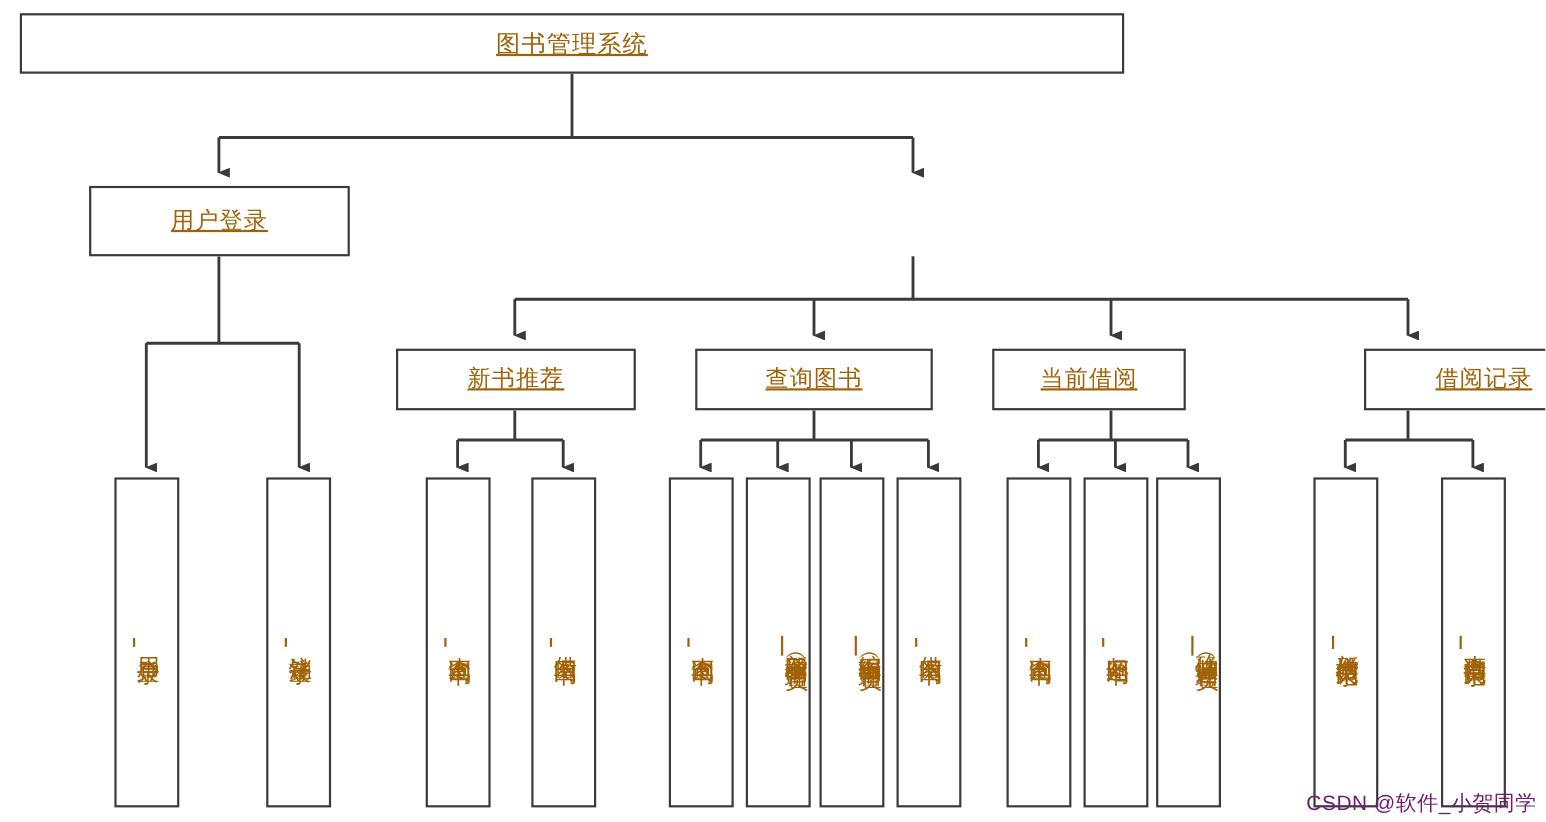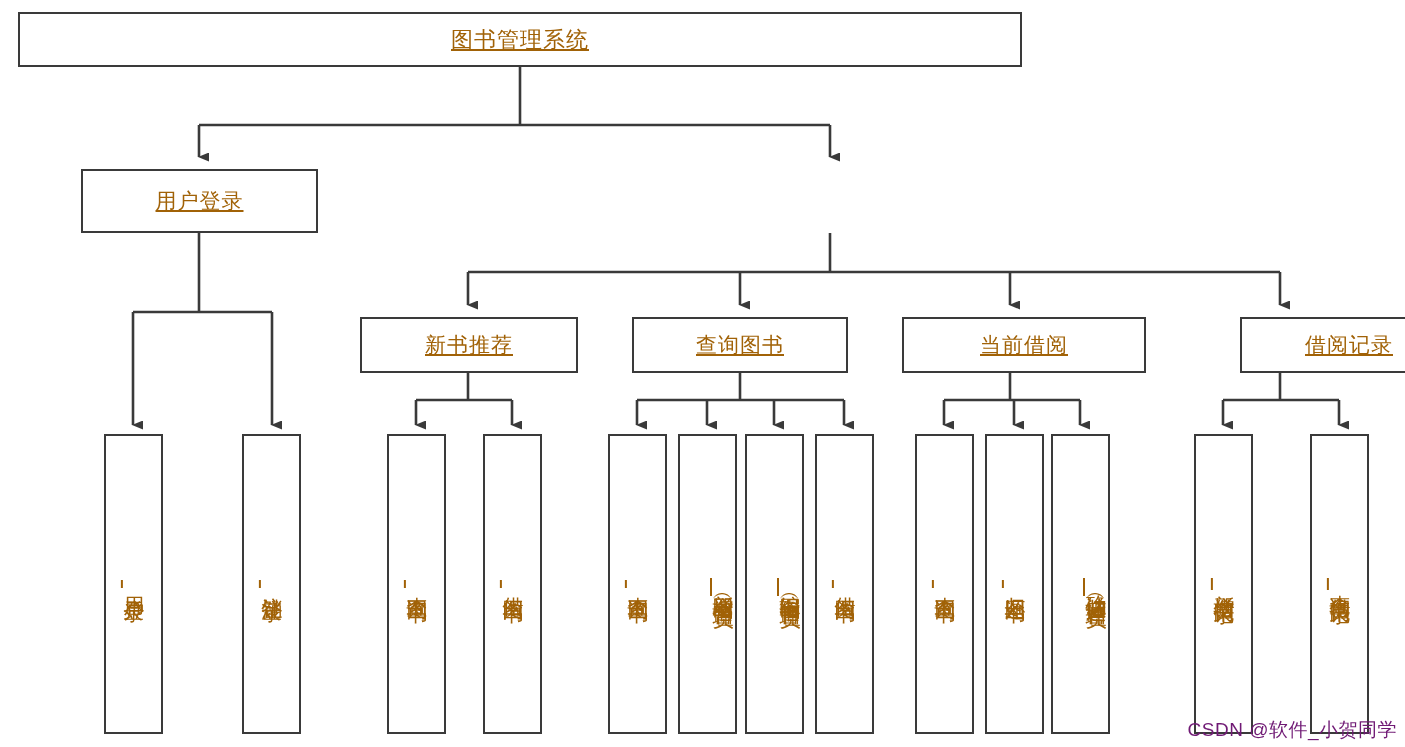--- a/index.html
+++ b/index.html
@@ -134,21 +134,21 @@
   <div class="node h" style="left:81px; top:169px; width:237px; height:64px;">
     <span class="lbl">用户登录</span>
   </div>
 
   <div class="node h" style="left:360px; top:317px; width:218px; height:56px;">
     <span class="lbl">新书推荐</span>
   </div>
   <div class="node h" style="left:632px; top:317px; width:216px; height:56px;">
     <span class="lbl">查询图书</span>
   </div>
-  <div class="node h" style="left:902px; top:317px; width:244px; height:56px;">
+  <div class="node h" style="left:902px; top:317px; width:176px; height:56px;">
     <span class="lbl">当前借阅</span>
   </div>
   <div class="node h" style="left:1240px; top:317px; width:218px; height:56px;">
     <span class="lbl">借阅记录</span>
   </div>
 
   <div class="node v mid" style="left:104px; top:434px; width:59px; height:300px;">
     <span class="lbl">用户登录</span>
   </div>
   <div class="node v mid" style="left:242px; top:434px; width:59px; height:300px;">

